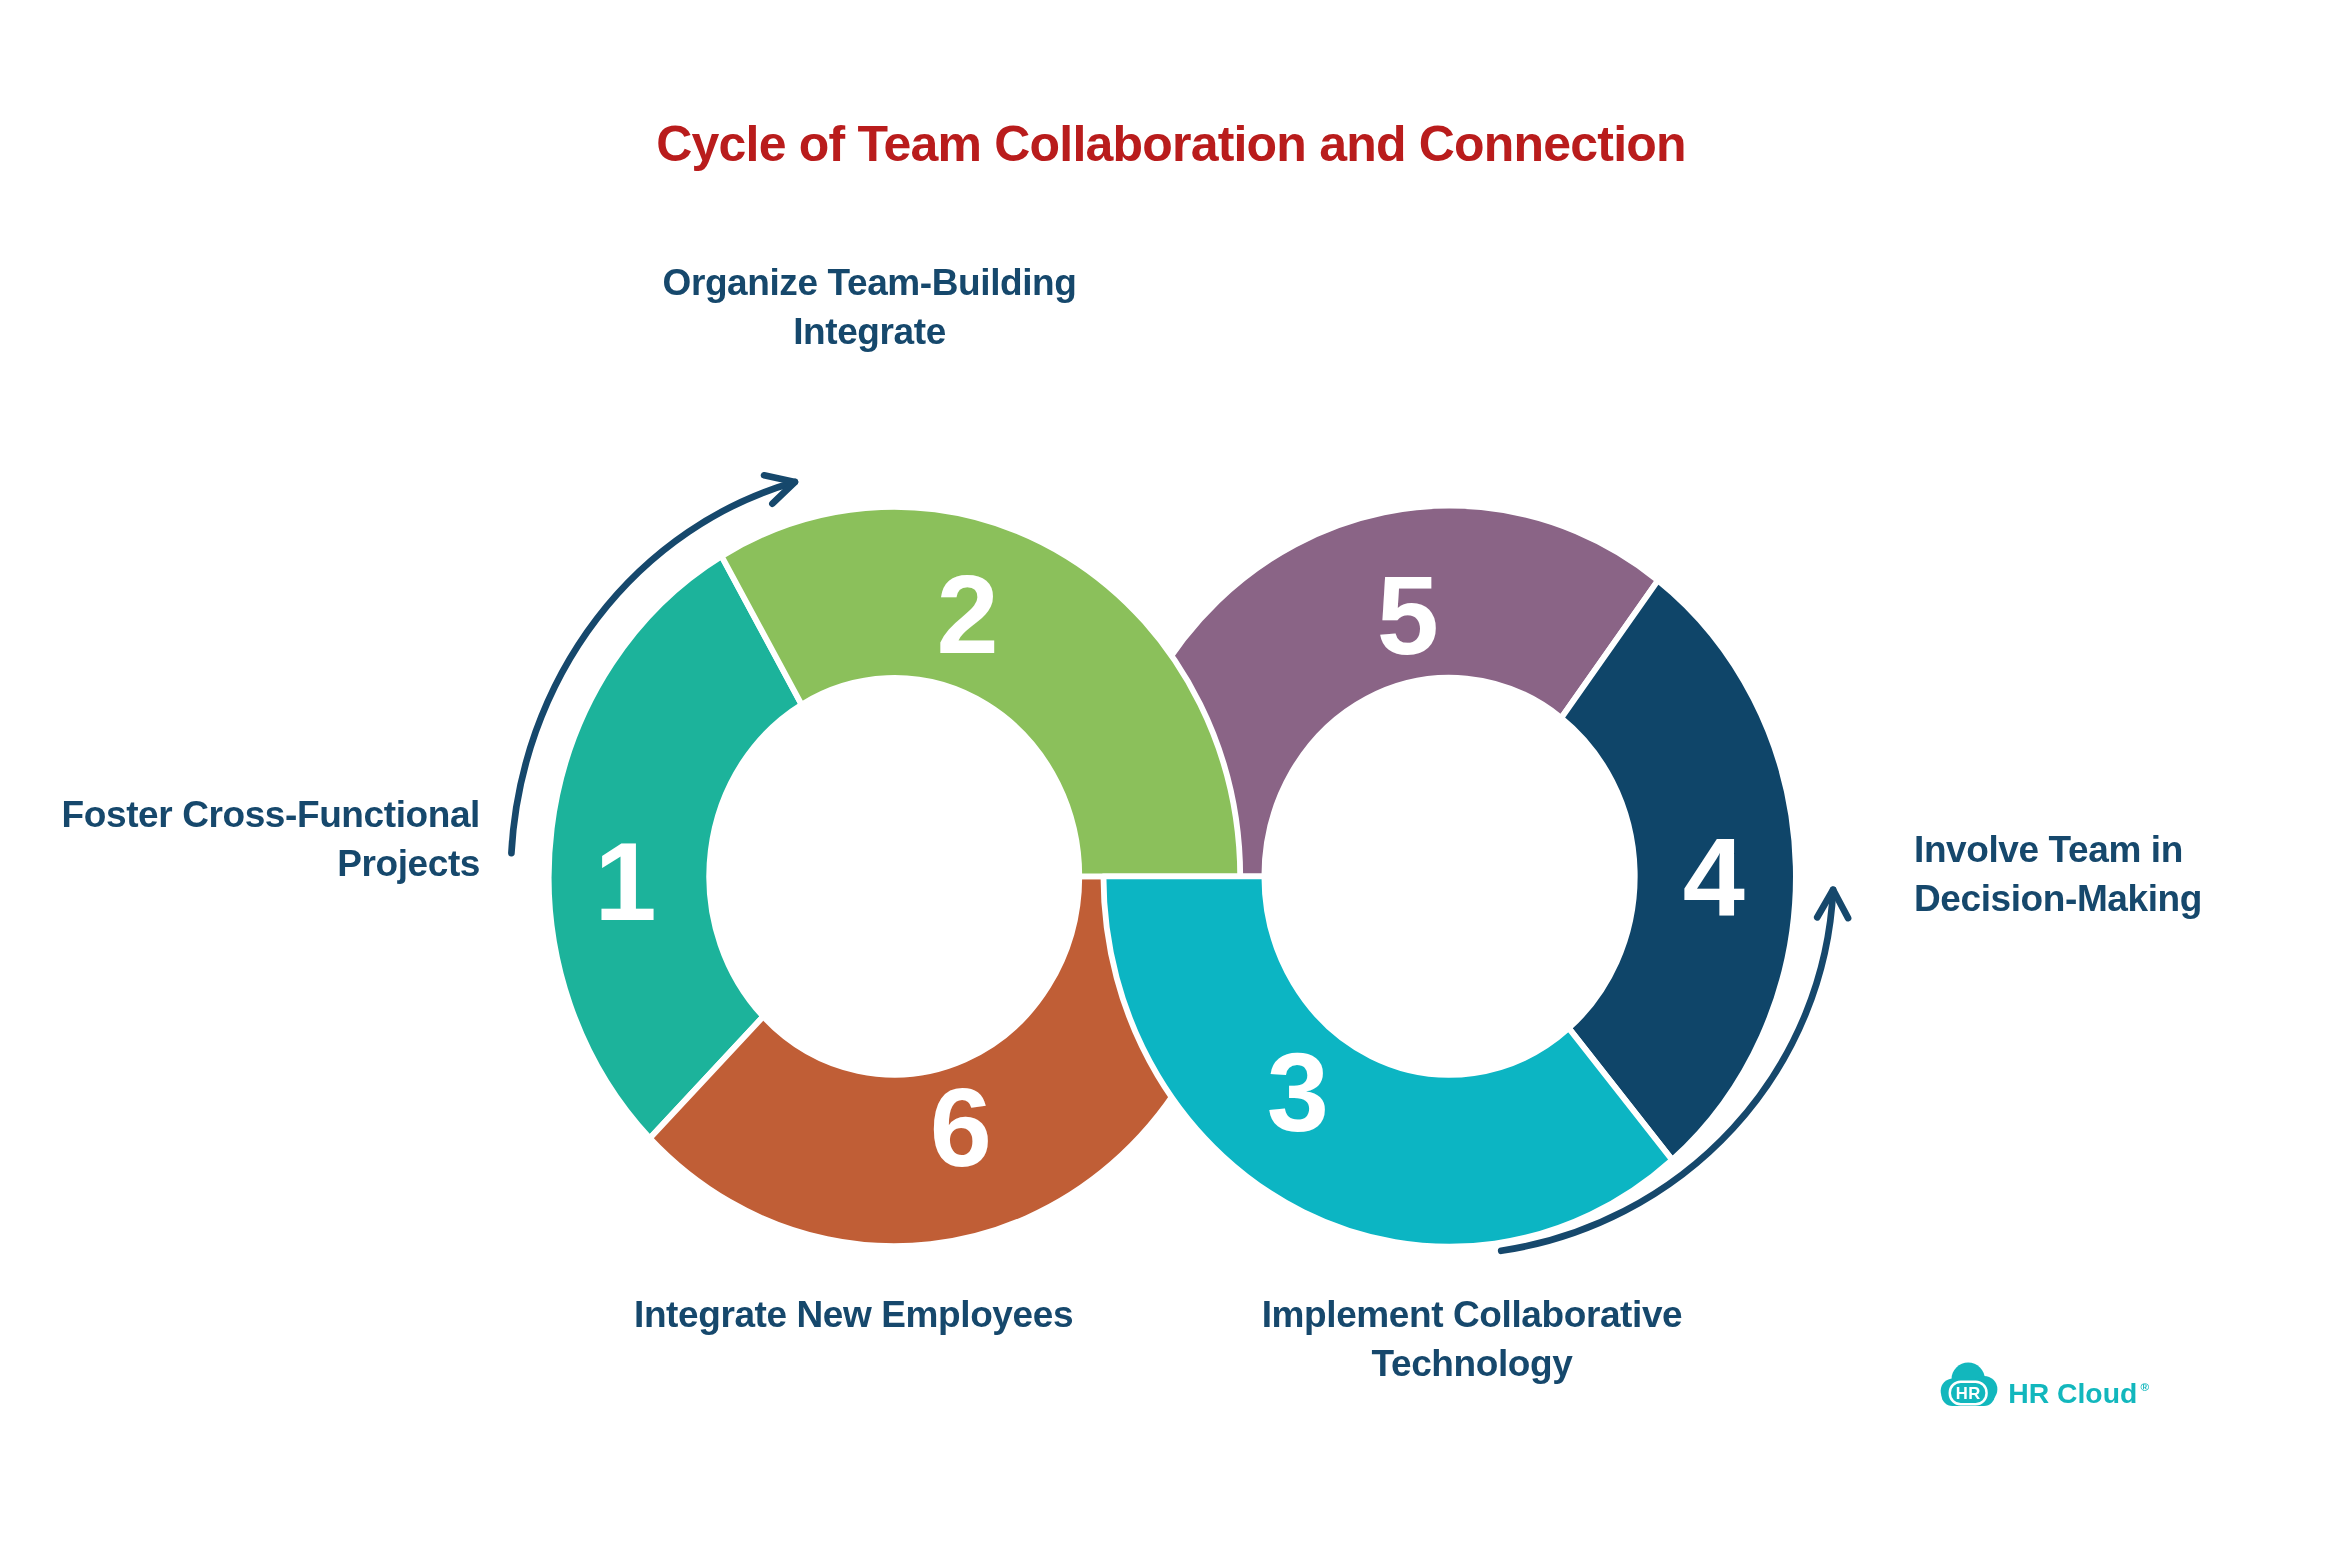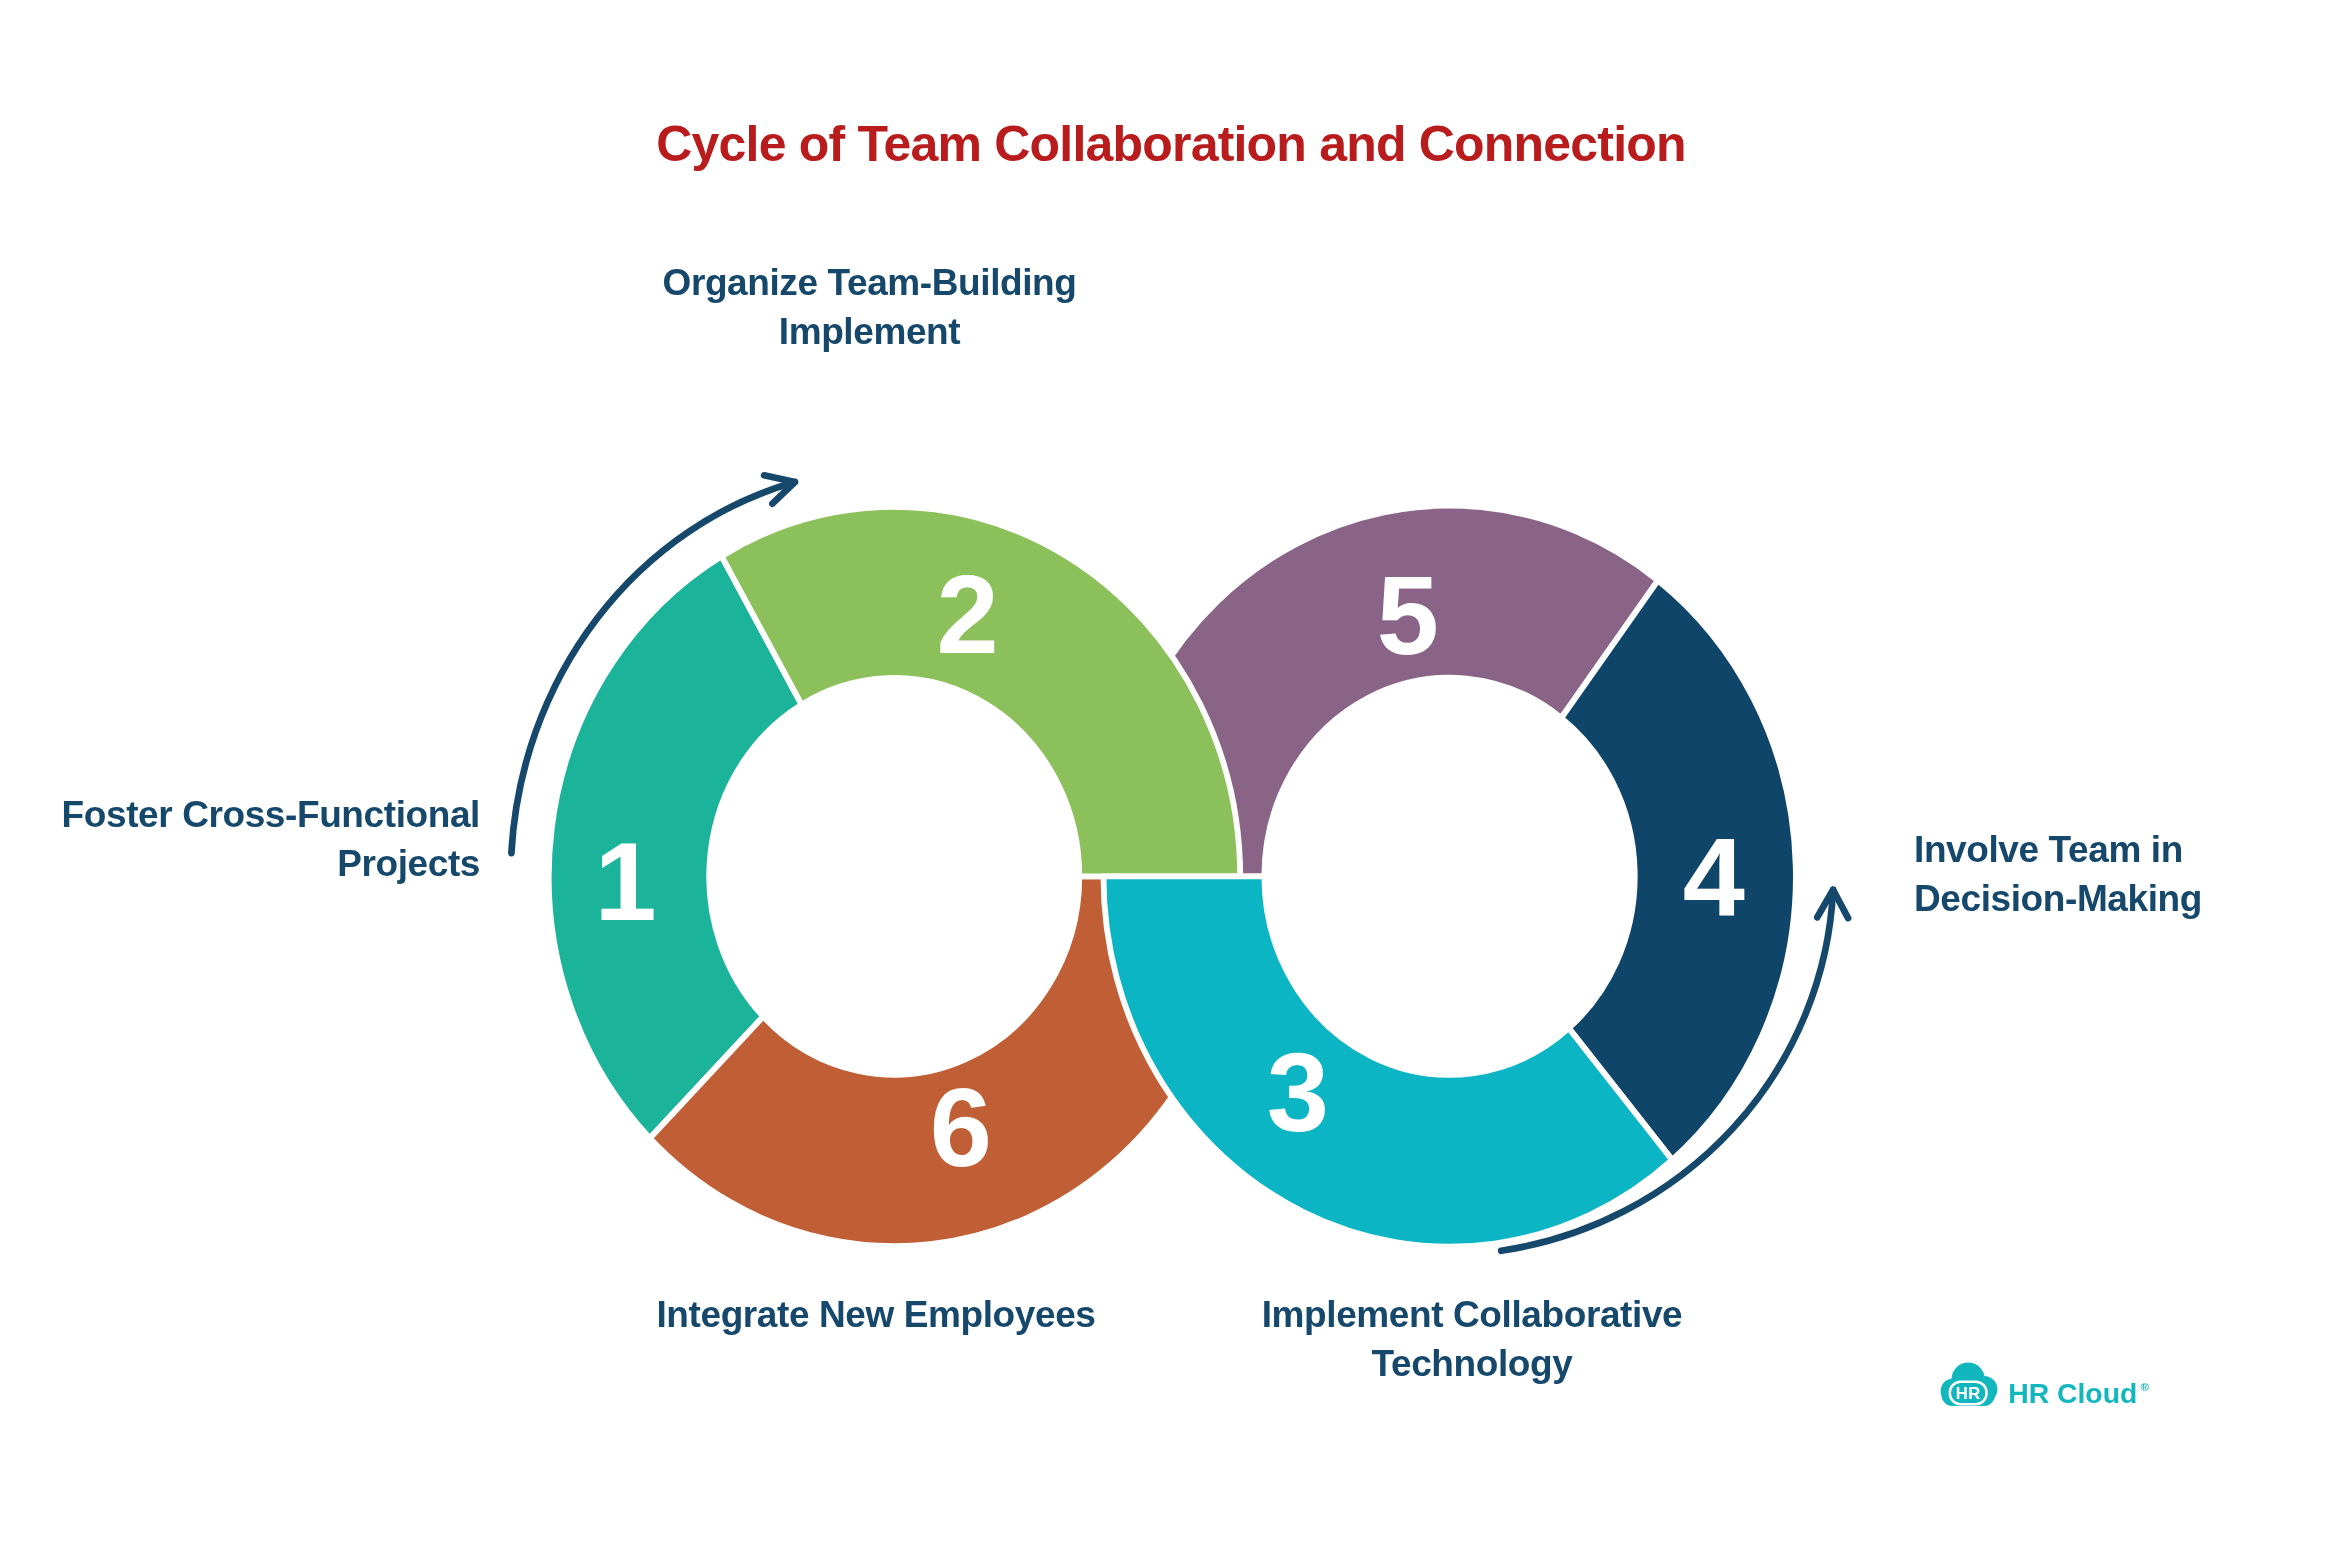--- a/index.html
+++ b/index.html
@@ -8,21 +8,21 @@
   .canvas{position:absolute;inset:0;}
   svg.diagram{position:absolute;left:0;top:0;}
   .title{position:absolute;left:0;top:115px;width:2342px;text-align:center;
          font-size:50px;font-weight:bold;letter-spacing:-0.8px;color:#b91c1c;}
   .step-label{position:absolute;font-size:37px;font-weight:bold;line-height:1.32;
               letter-spacing:-0.4px;color:#16486C;}
   .lbl-organize {left:636px;  top:259px;  width:467px; text-align:center;}
   .lbl-recognize{left:1268px; top:259px;  width:400px; text-align:center;}
   .lbl-foster   {left:0px;    top:791px;  width:480px; text-align:right;}
   .lbl-involve  {left:1870px; top:826px;  width:350px; text-align:left;margin-left:44px;}
-  .lbl-integrate{left:634px;  top:1291px; width:484px; text-align:center;}
+  .lbl-integrate{left:634px;  top:1291px; width:484px; }
   .lbl-implement{left:1230px; top:1291px; width:484px; text-align:center;}
   .seg-number{font-size:134px;font-weight:bold;fill:#ffffff;
               font-family:"Liberation Sans", sans-serif;}
   .logo-name{font-size:34px;font-weight:bold;font-family:"Liberation Sans", sans-serif;}
   .logo-reg{font-size:14px;font-weight:bold;font-family:"Liberation Sans", sans-serif;}
   .logo-badge{font-size:20px;font-weight:bold;fill:#ffffff;
               font-family:"Liberation Sans", sans-serif;letter-spacing:0.5px;}
 </style>
 </head>
 <body>
@@ -72,19 +72,19 @@
       <rect x="2338" y="1657" width="44" height="27" rx="13" fill="none" stroke="#ffffff" stroke-width="3"></rect>
       <text class="logo-badge" x="2360" y="1678" text-anchor="middle">HR</text>
       <text x="2408" y="1682" fill="#12B7BD">
         <tspan class="logo-name">HR Cloud</tspan>
         <tspan class="logo-reg" dy="-14">®</tspan>
       </text>
     </g>
   </svg>
 
   <div class="step-label lbl-foster">Foster Cross-Functional Projects</div>
-  <div class="step-label lbl-organize">Organize Team-Building Implement</div>
+  <div class="step-label lbl-organize">Organize Team-Building Integrate</div>
   <div class="step-label lbl-implement">Implement Collaborative Technology</div>
   <div class="step-label lbl-involve">Involve Team in Decision-Making</div>
   <div class="step-label lbl-integrate">Integrate New Employees</div>
 
 </div>
 
 
 </body></html>

